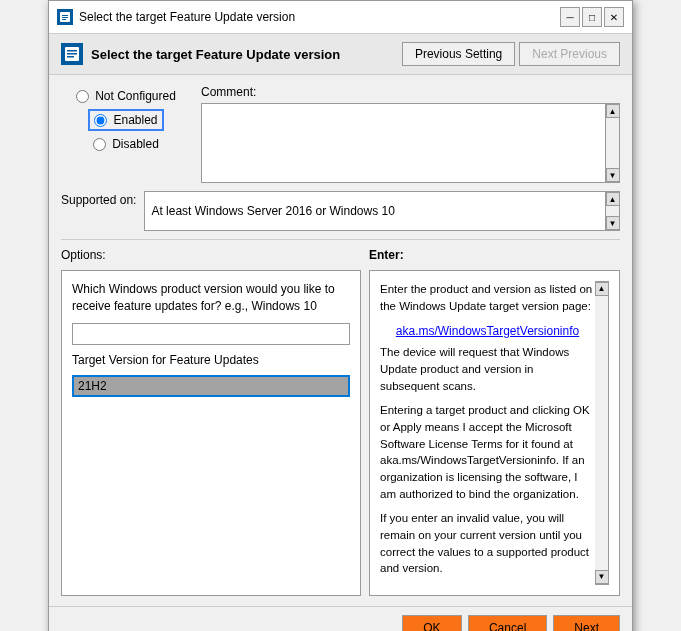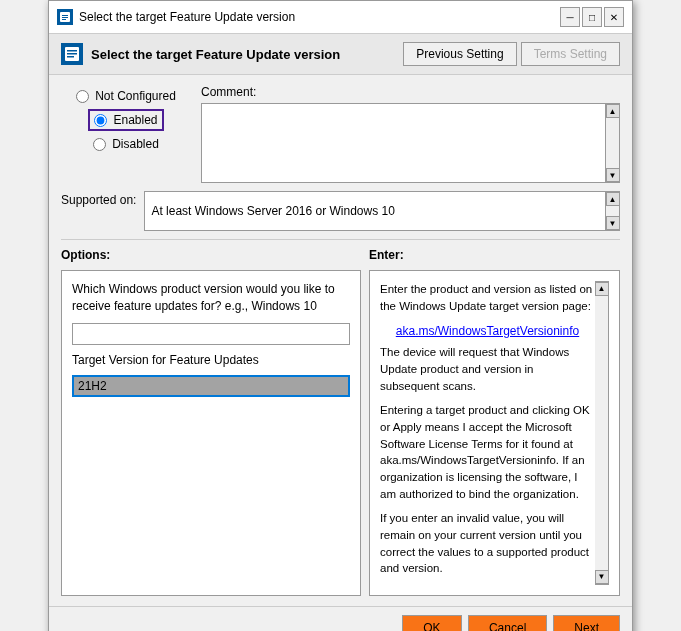--- a/index.html
+++ b/index.html
@@ -123,21 +123,21 @@
       display: flex;
       align-items: center;
       gap: 6px;
       cursor: pointer;
     }
     .radio-item input[type="radio"] {
       cursor: pointer;
     }
     .radio-label { font-size: 12px; }
     .radio-item.enabled-row {
-      border: 2px solid #4c1d95;
+      border: 2px solid #3b82f6;
       padding: 2px 4px;
     }
 
     .comment-area {
       flex: 1;
       display: flex;
       flex-direction: column;
       gap: 4px;
     }
     .comment-label { font-size: 12px; }
@@ -216,21 +216,21 @@
       border-top: 1px solid #ccc;
       padding-top: 8px;
     }
 
     .options-panel {
       flex: 0 0 300px;
       display: flex;
       flex-direction: column;
       gap: 8px;
     }
-    .options-title { font-size: 12px; font-weight: bold; }
+    .options-title { font-size: 12px; font-weight: normal; }
     .options-body {
       border: 1px solid #999;
       background: white;
       padding: 10px;
       flex: 1;
       display: flex;
       flex-direction: column;
       gap: 8px;
     }
     .options-description {
@@ -349,21 +349,21 @@
             <rect x="2" y="2" width="14" height="14" fill="white" rx="1"></rect>
             <rect x="4" y="5" width="10" height="1.5" fill="#005a9e"></rect>
             <rect x="4" y="8" width="10" height="1.5" fill="#005a9e"></rect>
             <rect x="4" y="11" width="7" height="1.5" fill="#005a9e"></rect>
           </svg>
       </div>
       <span class="header-title-text">Select the target Feature Update version</span>
     </div>
     <div class="header-buttons">
       <button class="header-btn">Previous Setting</button>
-      <button class="header-btn" disabled="">Terms Setting</button>
+      <button class="header-btn" disabled="">Next Previous</button>
     </div>
   </div>
 
   <div class="content">
 
     <div class="top-section">
 
       <div class="radio-group">
         <label class="radio-item">
           <input type="radio" name="config" style="">

